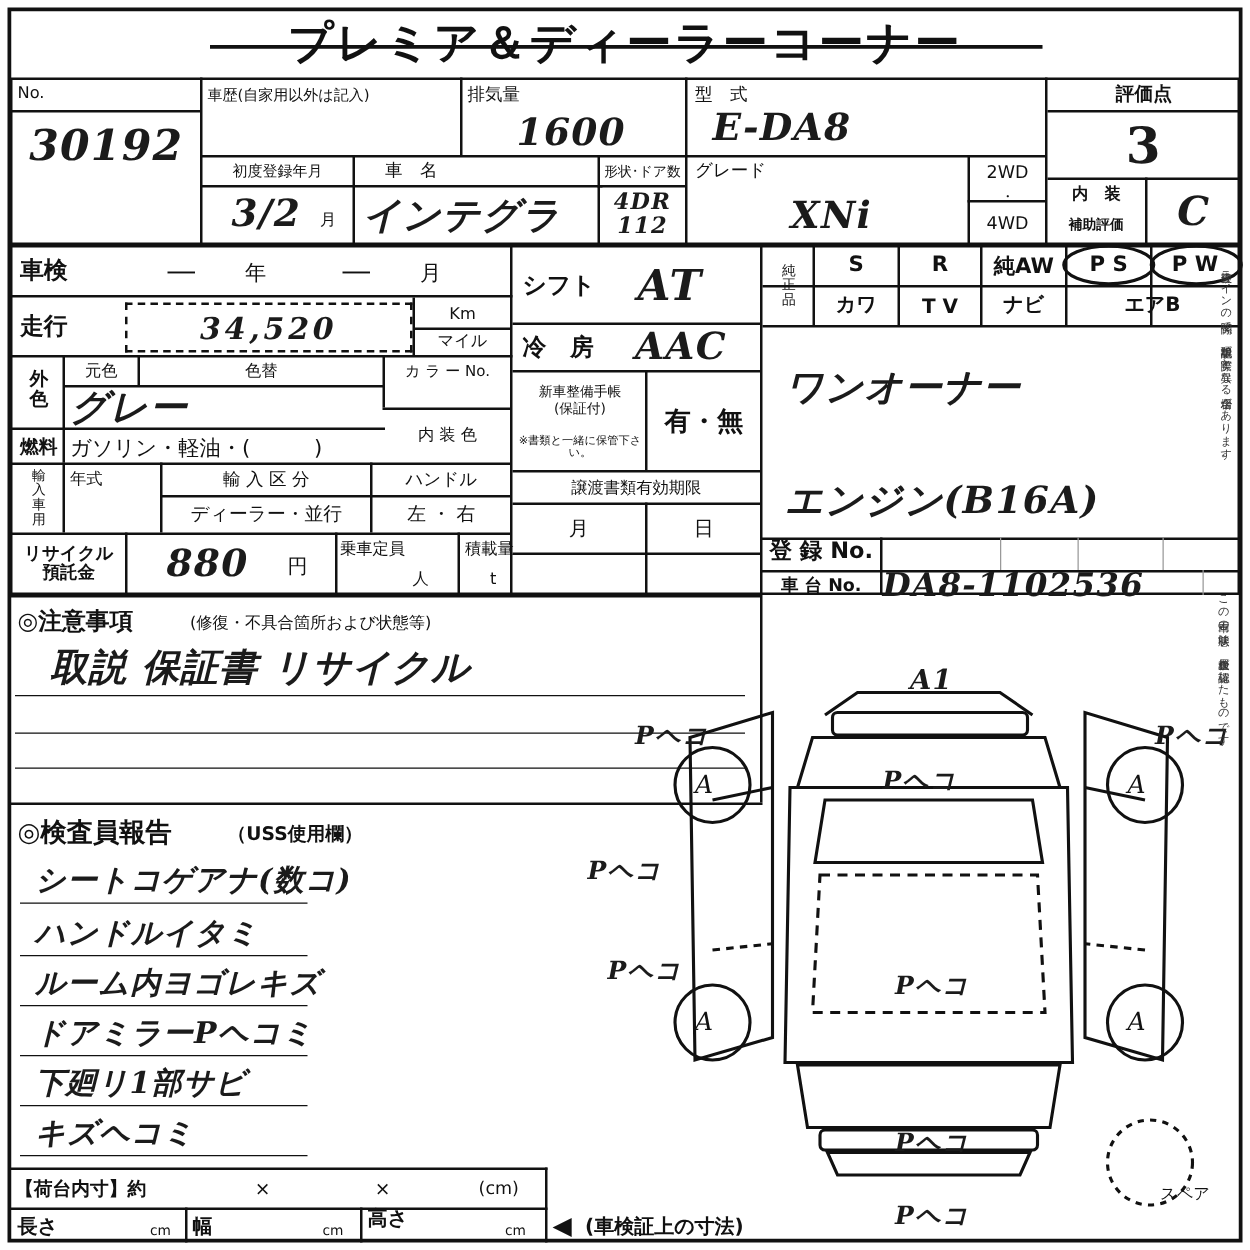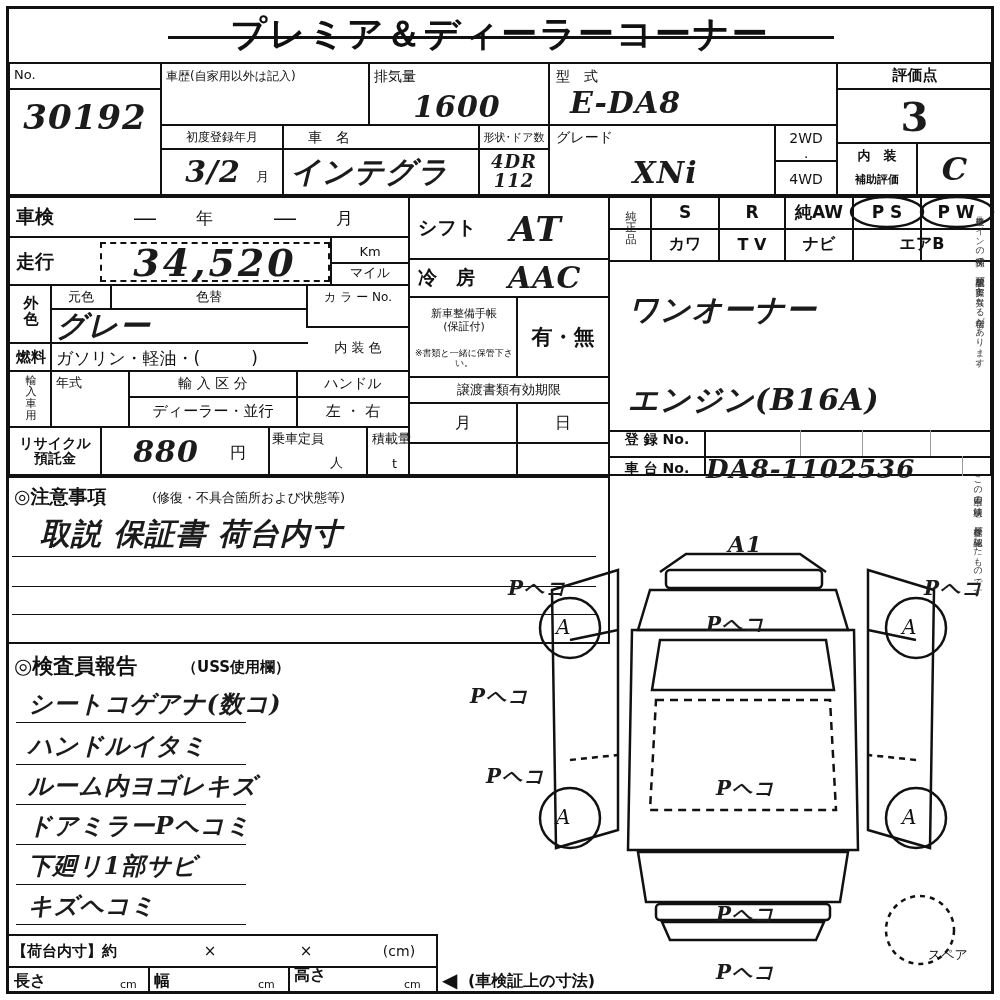--- a/index.html
+++ b/index.html
@@ -147,21 +147,21 @@
   </div>
   <div class="cell" style="left:336px;top:204px;width:40px;height:28px;font-size:17px;">
     <span>月</span>
   </div>
 
   <div class="ln" style="left:8px;top:284px;width:402px;height:2px;"></div>
   <div class="cell lbl" style="left:16px;top:244px;width:80px;height:36px;font-size:19px;font-weight:bold;">
     <span>走行</span>
   </div>
   <div class="box" style="left:100px;top:242px;width:230px;height:40px;border-width:2px;border-style:dashed;"></div>
-  <div class="cell ctr hw" style="left:100px;top:242px;width:230px;height:40px;font-size:38px;letter-spacing:3px;font-style:italic;">
+  <div class="cell ctr hw" style="left:100px;top:242px;width:230px;height:40px;font-size:24px;letter-spacing:3px;font-style:italic;">
     <span>34,520</span>
   </div>
   <div class="ln" style="left:330px;top:238px;width:2px;height:46px;"></div>
   <div class="ln" style="left:332px;top:262px;width:76px;height:2px;"></div>
   <div class="cell ctr" style="left:332px;top:240px;width:76px;height:22px;font-size:13px;">
     <span>Km</span>
   </div>
   <div class="cell ctr" style="left:332px;top:262px;width:76px;height:22px;font-size:13px;">
     <span>マイル</span>
   </div>
@@ -344,21 +344,21 @@
   <div class="cell hw" style="left:628px;top:288px;width:360px;height:44px;font-size:30px;">
     <span>ワンオーナー</span>
   </div>
   <div class="cell hw" style="left:628px;top:378px;width:360px;height:44px;font-size:30px;">
     <span>エンジン(B16A)</span>
   </div>
 
   <div class="ln" style="left:608px;top:430px;width:384px;height:2px;"></div>
   <div class="ln" style="left:704px;top:430px;width:2px;height:46px;"></div>
   <div class="ln" style="left:608px;top:456px;width:384px;height:2px;"></div>
-  <div class="cell ctr" style="left:610px;top:432px;width:94px;height:15px;font-size:14px;font-weight:bold;">
+  <div class="cell ctr" style="left:610px;top:432px;width:94px;height:15px;font-size:18px;font-weight:bold;">
     <span>登 録 No.</span>
   </div>
   <div class="cell ctr" style="left:610px;top:458px;width:94px;height:22px;font-size:14px;font-weight:bold;">
     <span>車 台 No.</span>
   </div>
   <div class="cell hw" style="left:706px;top:452px;width:286px;height:34px;font-size:26px;">
     <span>DA8-1102536</span>
   </div>
 
   <div class="ln" style="left:800px;top:430px;width:1px;height:26px;background:#999;"></div>
@@ -368,21 +368,21 @@
 
   <div class="ln" style="left:8px;top:476px;width:600px;height:2px;"></div>
   <div class="ln" style="left:608px;top:476px;width:2px;height:166px;"></div>
   <div class="cell" style="left:14px;top:482px;width:170px;height:30px;font-size:19px;font-weight:bold;">
     <span>◎注意事項</span>
   </div>
   <div class="cell" style="left:152px;top:486px;width:300px;height:24px;font-size:13px;">
     <span>(修復・不具合箇所および状態等)</span>
   </div>
   <div class="cell hw" style="left:40px;top:512px;width:500px;height:44px;font-size:30px;">
-    <span>取説 保証書 荷台内寸</span>
+    <span>取説 保証書 リサイクル</span>
   </div>
   <div class="ln" style="left:12px;top:556px;width:584px;height:1px;"></div>
   <div class="ln" style="left:12px;top:586px;width:584px;height:1px;"></div>
   <div class="ln" style="left:12px;top:614px;width:584px;height:1px;"></div>
   <div class="ln" style="left:8px;top:642px;width:602px;height:2px;"></div>
 
   <div class="cell" style="left:14px;top:650px;width:200px;height:32px;font-size:21px;font-weight:bold;">
     <span>◎検査員報告</span>
   </div>
   <div class="cell hw" style="left:28px;top:686px;width:440px;height:36px;font-size:24px;">

